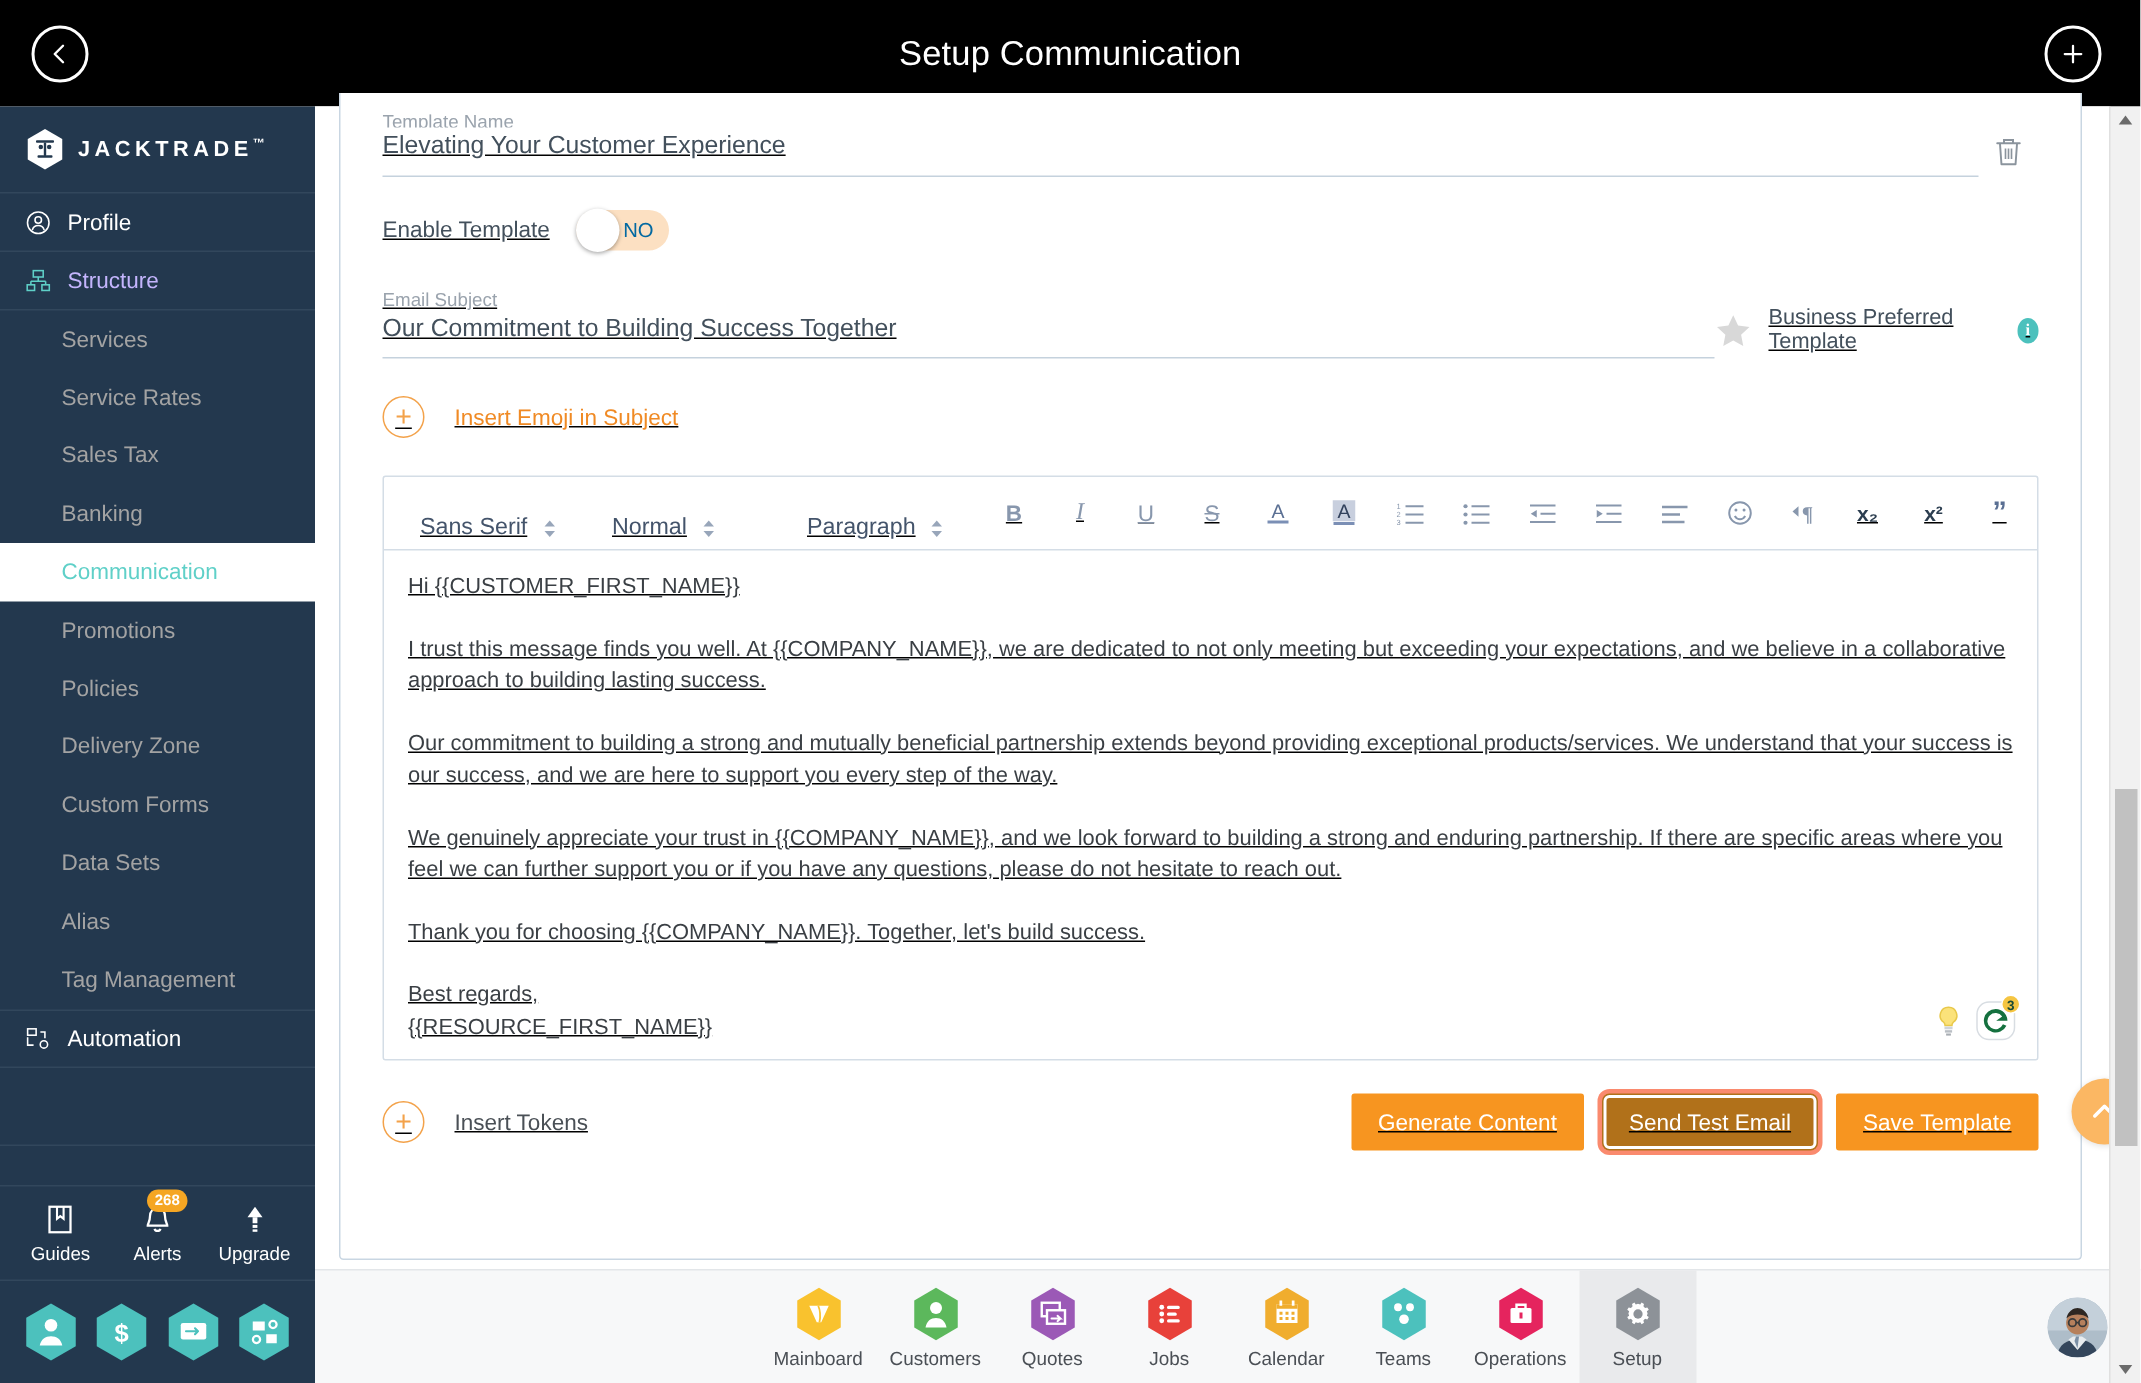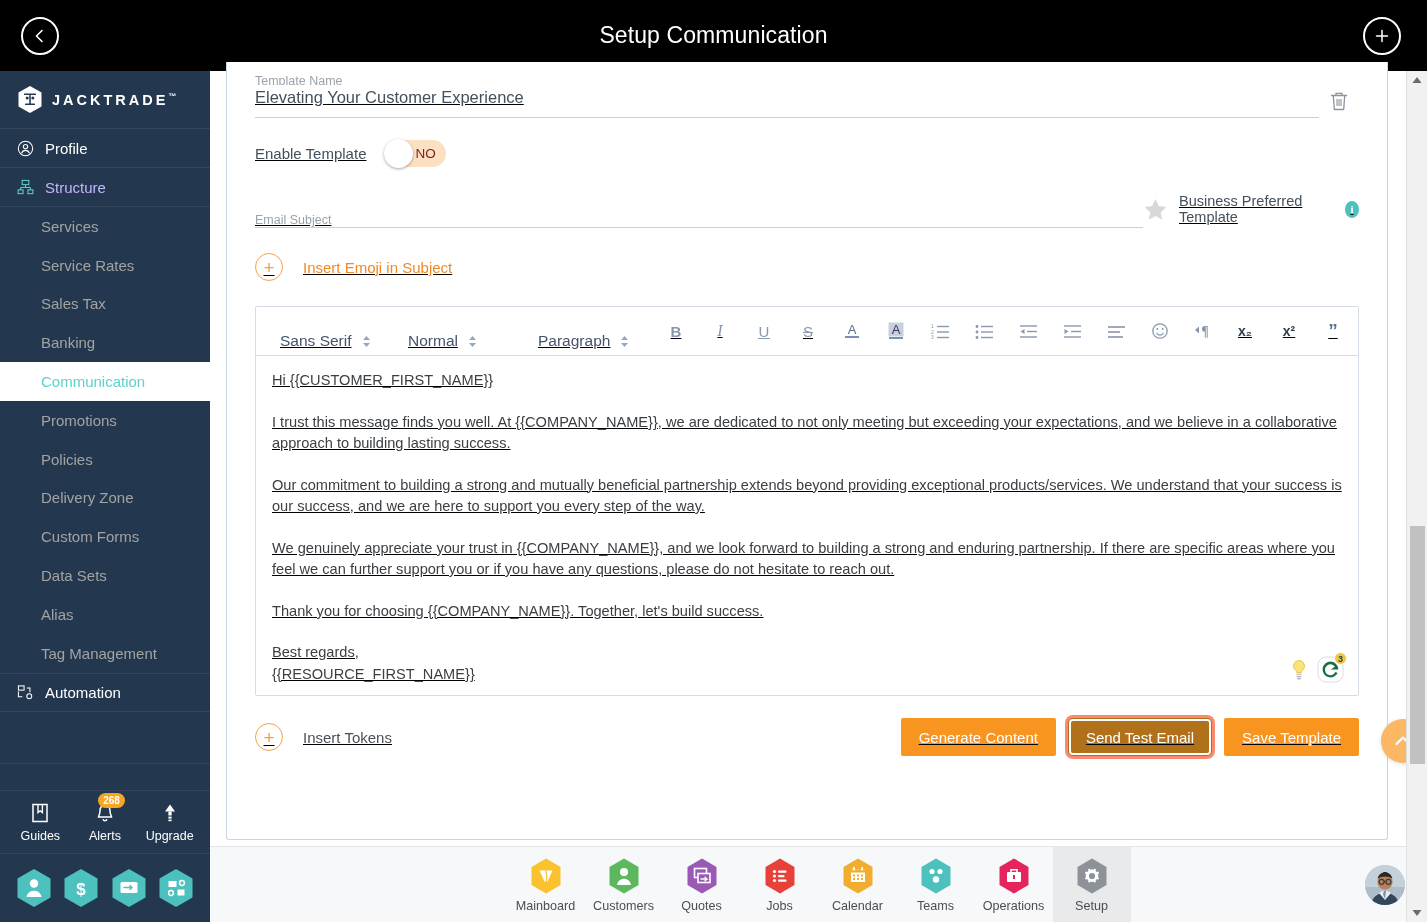--- a/index.html
+++ b/index.html
@@ -96,21 +96,21 @@
   .toggle-row { display: flex; align-items: center; gap: 18px; margin-top: 22px; }
   .toggle-label { font-size: 15px; color: #43505c; }
   .toggle {
     width: 62px; height: 27px; border-radius: 14px; background: #fce0c2;
     position: relative; cursor: pointer; display: flex; align-items: center;
   }
   .toggle .knob {
     position: absolute; left: 0; top: -1px; width: 29px; height: 29px; border-radius: 50%;
     background: #ffffff; box-shadow: 0 1px 3px rgba(0,0,0,.35);
   }
-  .toggle .tog-text { position: absolute; left: 31px; font-size: 13.5px; color: #7f1d1d; }
+  .toggle .tog-text { position: absolute; left: 31px; font-size: 13.5px; color: #0369a1; }
 
   .subject-block { margin-top: 26px; display: flex; align-items: flex-end; }
   .subject-left { flex: 0 0 888px; }
   .subject-right { flex: 1 1 auto; display: flex; align-items: center; justify-content: flex-end; gap: 11px; padding-bottom: 3px; }
   .pref-text { font-size: 14.5px; color: #43505c; }
   .info-dot {
     width: 17px; height: 17px; border-radius: 50%; background: #4cc1bd; color: #fff;
     font-size: 11px; font-weight: 700; display: flex; align-items: center; justify-content: center;
     font-family: "Liberation Serif", serif; cursor: pointer;
   }
@@ -399,20 +399,21 @@
           <div class="toggle-label">Enable Template</div>
           <div class="toggle">
             <div class="knob"></div>
             <div class="tog-text">NO</div>
           </div>
         </div>
 
         <div class="subject-block">
           <div class="subject-left field underline">
             <div class="field-label">Email Subject</div>
+            <div class="field-value" style="padding-bottom:9px;">Our Commitment to Building Success Together</div>
           </div>
           <div class="subject-right">
             <svg width="30" height="29" viewBox="0 0 30 29">
               <polygon points="15,2 18.9,10.3 28,11.4 21.3,17.7 23,26.7 15,22.3 7,26.7 8.7,17.7 2,11.4 11.1,10.3" fill="#d8d8d8"></polygon>
             </svg>
             <span class="pref-text">Business Preferred Template</span>
             <span class="info-dot">i</span>
           </div>
         </div>
 

